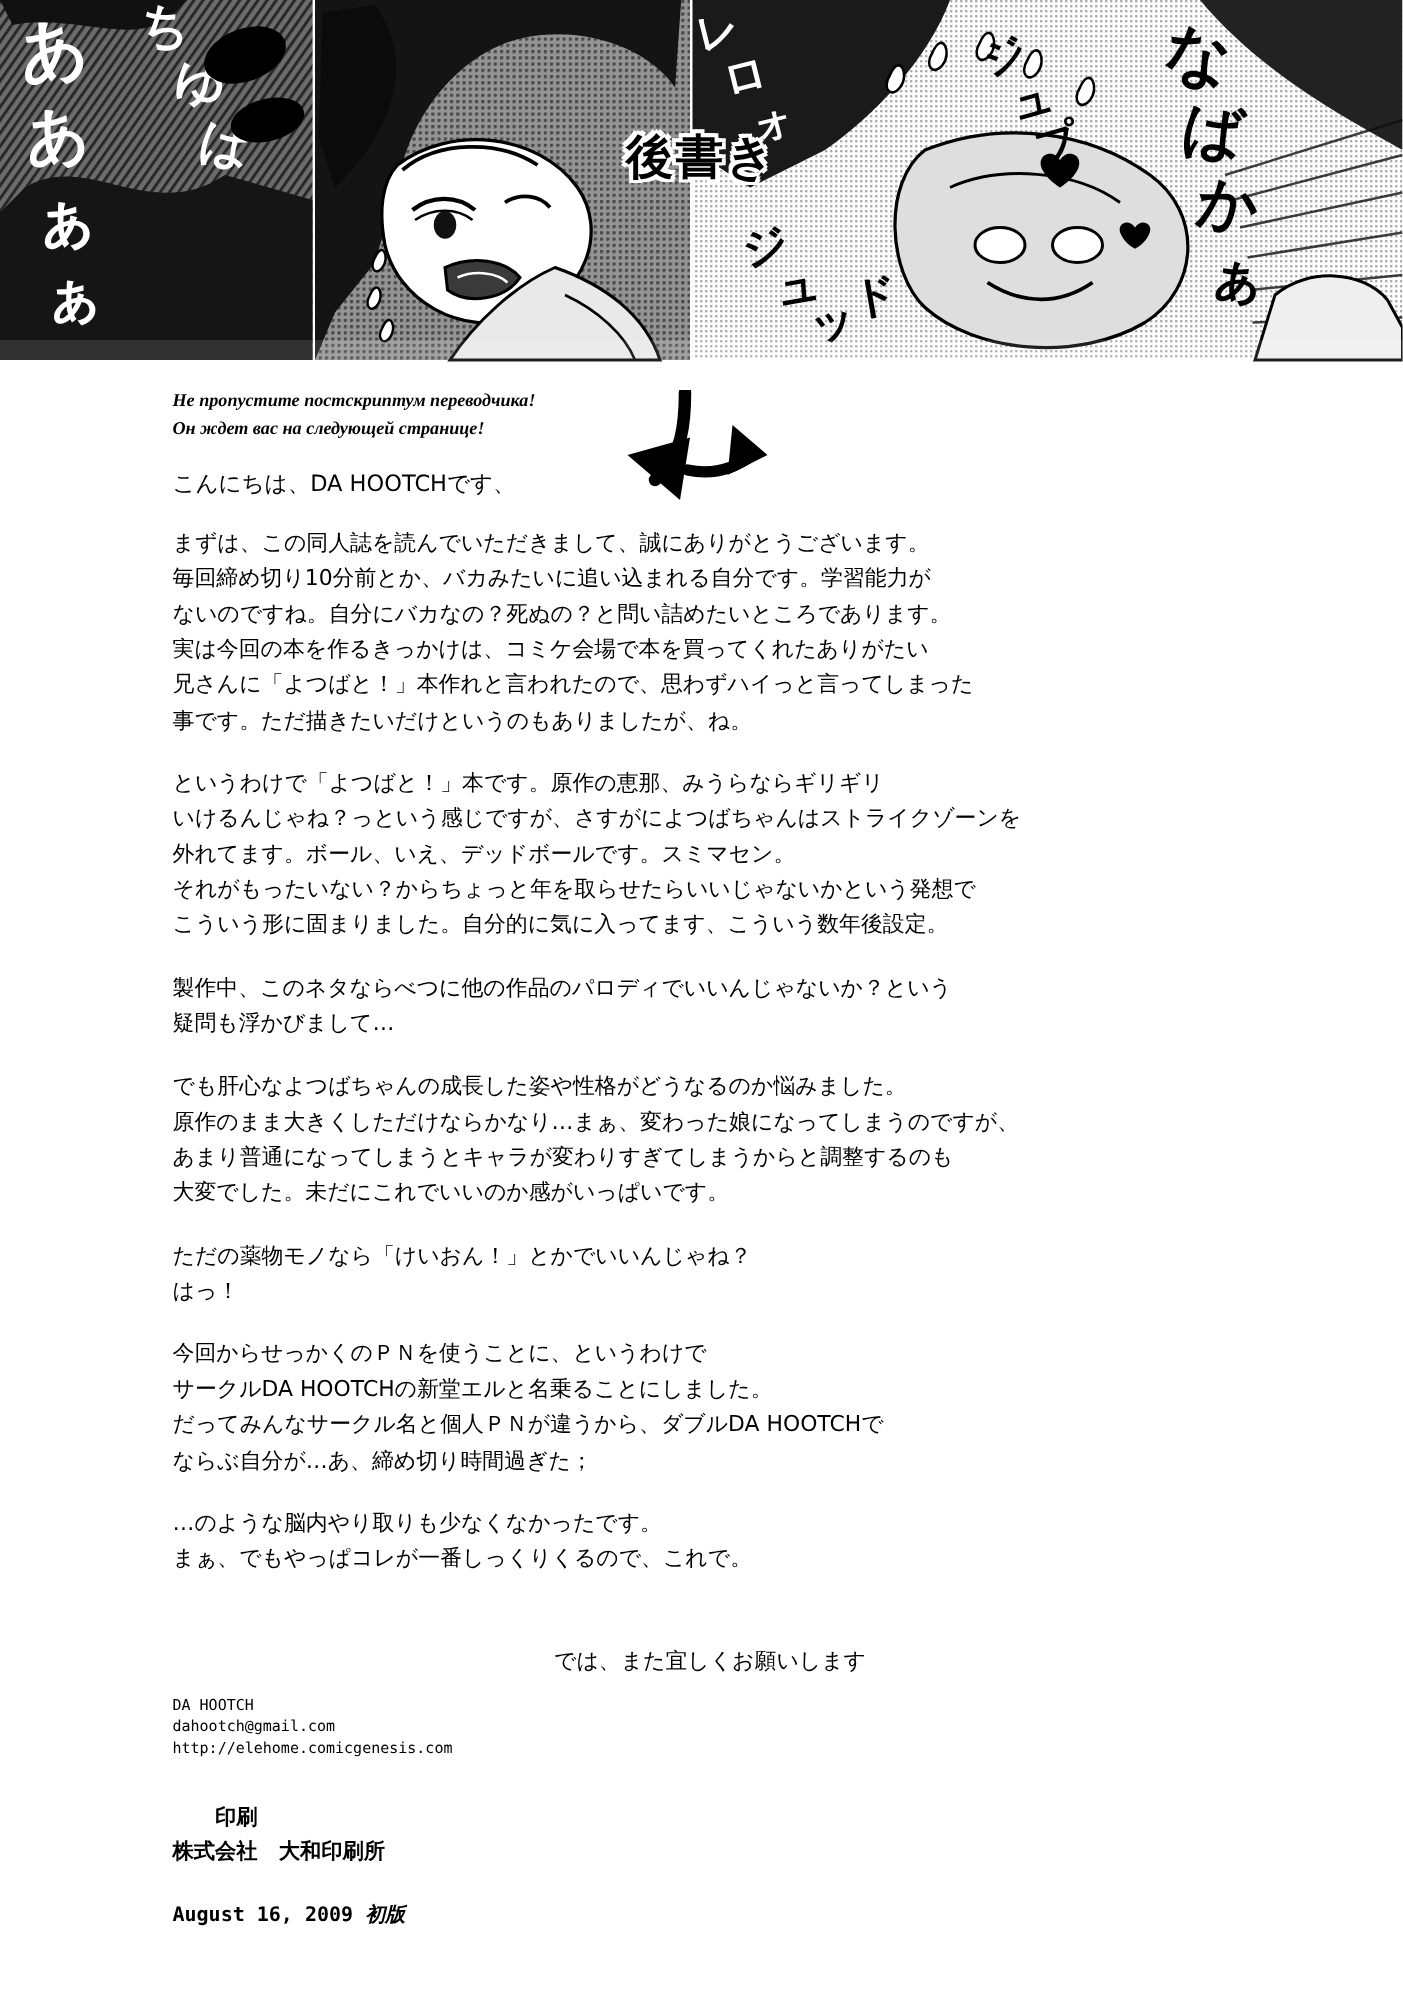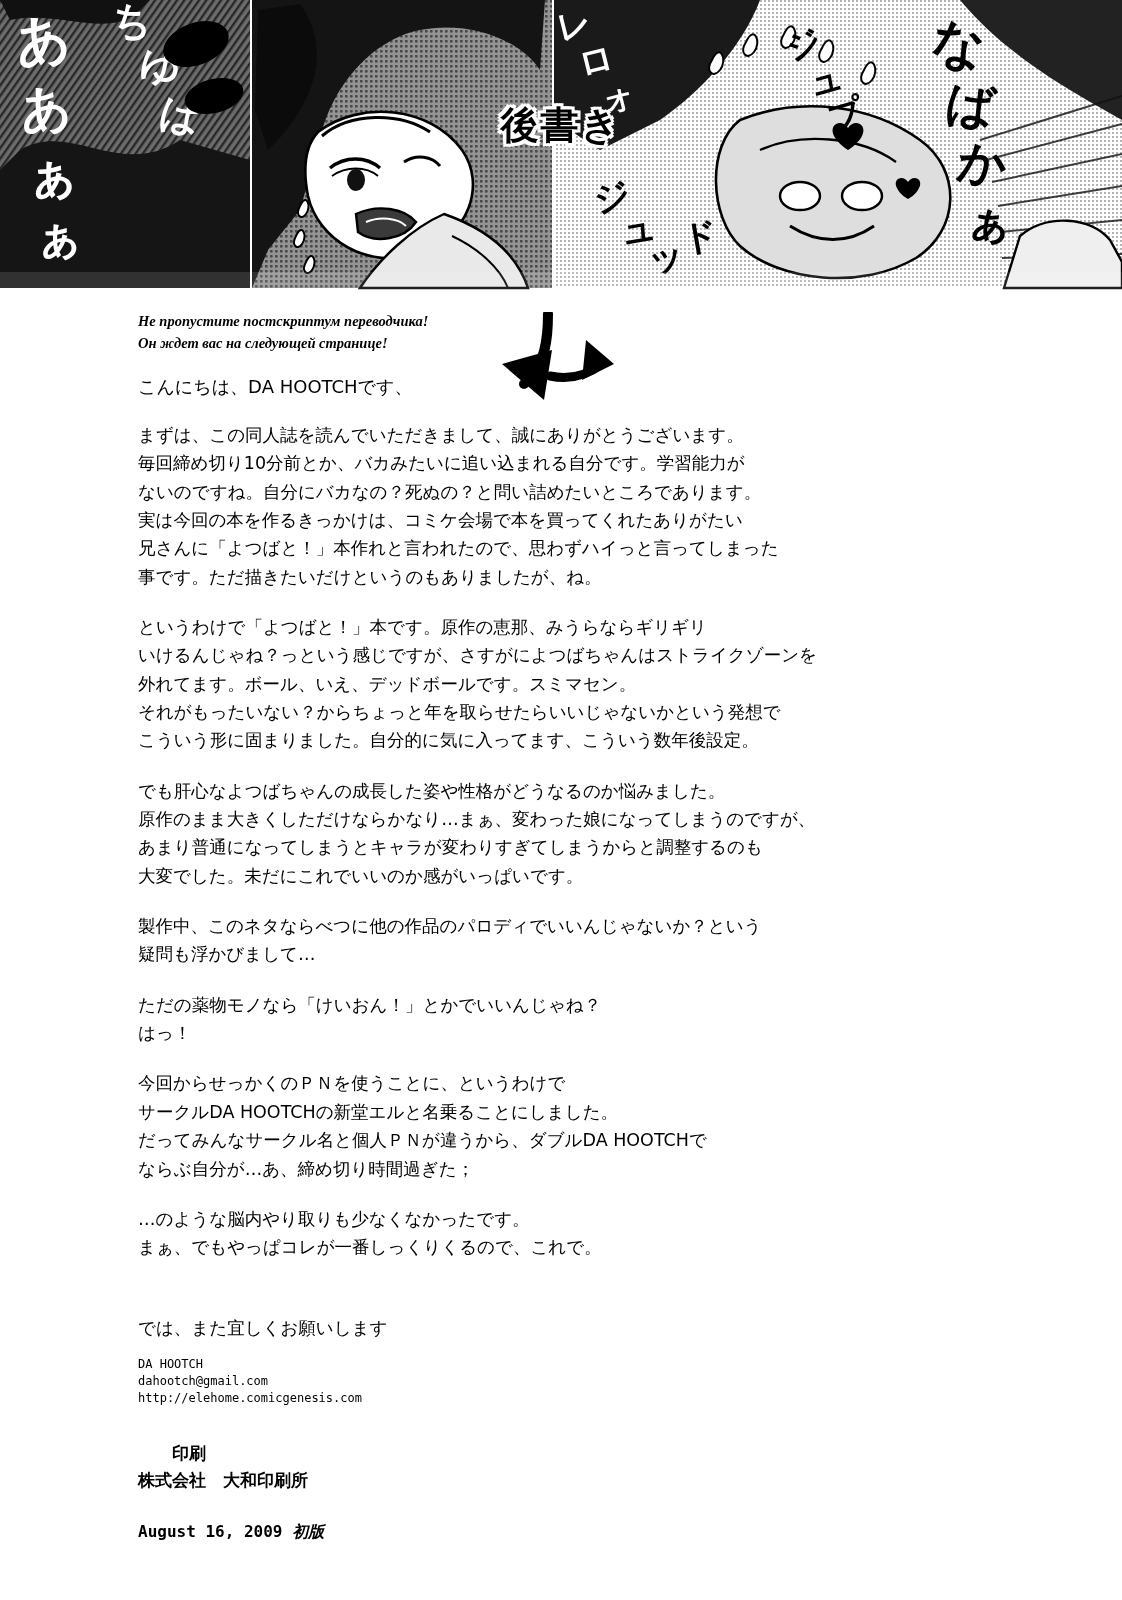--- a/index.html
+++ b/index.html
@@ -54,21 +54,21 @@
     font-size:18px;color:#000;margin-top:20px;
   }
   .para{
     font-family:"DejaVu Sans", sans-serif;
     font-size:17.5px;line-height:1.62;color:#000;
     margin-top:22px;
     white-space:pre-line;
   }
   .closing{
     font-family:"DejaVu Sans", sans-serif;
-    font-size:17.5px;color:#000;margin-top:54px;
+    font-size:17.5px;color:#000;margin-top:54px;text-align:center;
   }
   .sign{
     font-family:"DejaVu Sans Mono", monospace;
     font-size:12px;line-height:1.45;color:#000;margin-top:16px;
     white-space:pre-line;
   }
   .printer-label{
     font-family:"DejaVu Sans", sans-serif;
     font-size:17px;font-weight:700;color:#000;margin-top:34px;padding-left:34px;
   }
@@ -239,26 +239,26 @@
 毎回締め切り10分前とか、バカみたいに追い込まれる自分です。学習能力が
 ないのですね。自分にバカなの？死ぬの？と問い詰めたいところであります。
 実は今回の本を作るきっかけは、コミケ会場で本を買ってくれたありがたい
 兄さんに「よつばと！」本作れと言われたので、思わずハイっと言ってしまった
 事です。ただ描きたいだけというのもありましたが、ね。</div>
   <div class="para">というわけで「よつばと！」本です。原作の恵那、みうらならギリギリ
 いけるんじゃね？っという感じですが、さすがによつばちゃんはストライクゾーンを
 外れてます。ボール、いえ、デッドボールです。スミマセン。
 それがもったいない？からちょっと年を取らせたらいいじゃないかという発想で
 こういう形に固まりました。自分的に気に入ってます、こういう数年後設定。</div>
+  <div class="para">製作中、このネタならべつに他の作品のパロディでいいんじゃないか？という
+疑問も浮かびまして…</div>
   <div class="para">でも肝心なよつばちゃんの成長した姿や性格がどうなるのか悩みました。
 原作のまま大きくしただけならかなり…まぁ、変わった娘になってしまうのですが、
 あまり普通になってしまうとキャラが変わりすぎてしまうからと調整するのも
 大変でした。未だにこれでいいのか感がいっぱいです。</div>
-  <div class="para">製作中、このネタならべつに他の作品のパロディでいいんじゃないか？という
-疑問も浮かびまして…</div>
   <div class="para">ただの薬物モノなら「けいおん！」とかでいいんじゃね？
 はっ！</div>
   <div class="para">今回からせっかくのＰＮを使うことに、というわけで
 サークルDA HOOTCHの新堂エルと名乗ることにしました。
 だってみんなサークル名と個人ＰＮが違うから、ダブルDA HOOTCHで
 ならぶ自分が…あ、締め切り時間過ぎた；</div>
   <div class="para">…のような脳内やり取りも少なくなかったです。
 まぁ、でもやっぱコレが一番しっくりくるので、これで。</div>
 
   <div class="closing">では、また宜しくお願いします</div>

